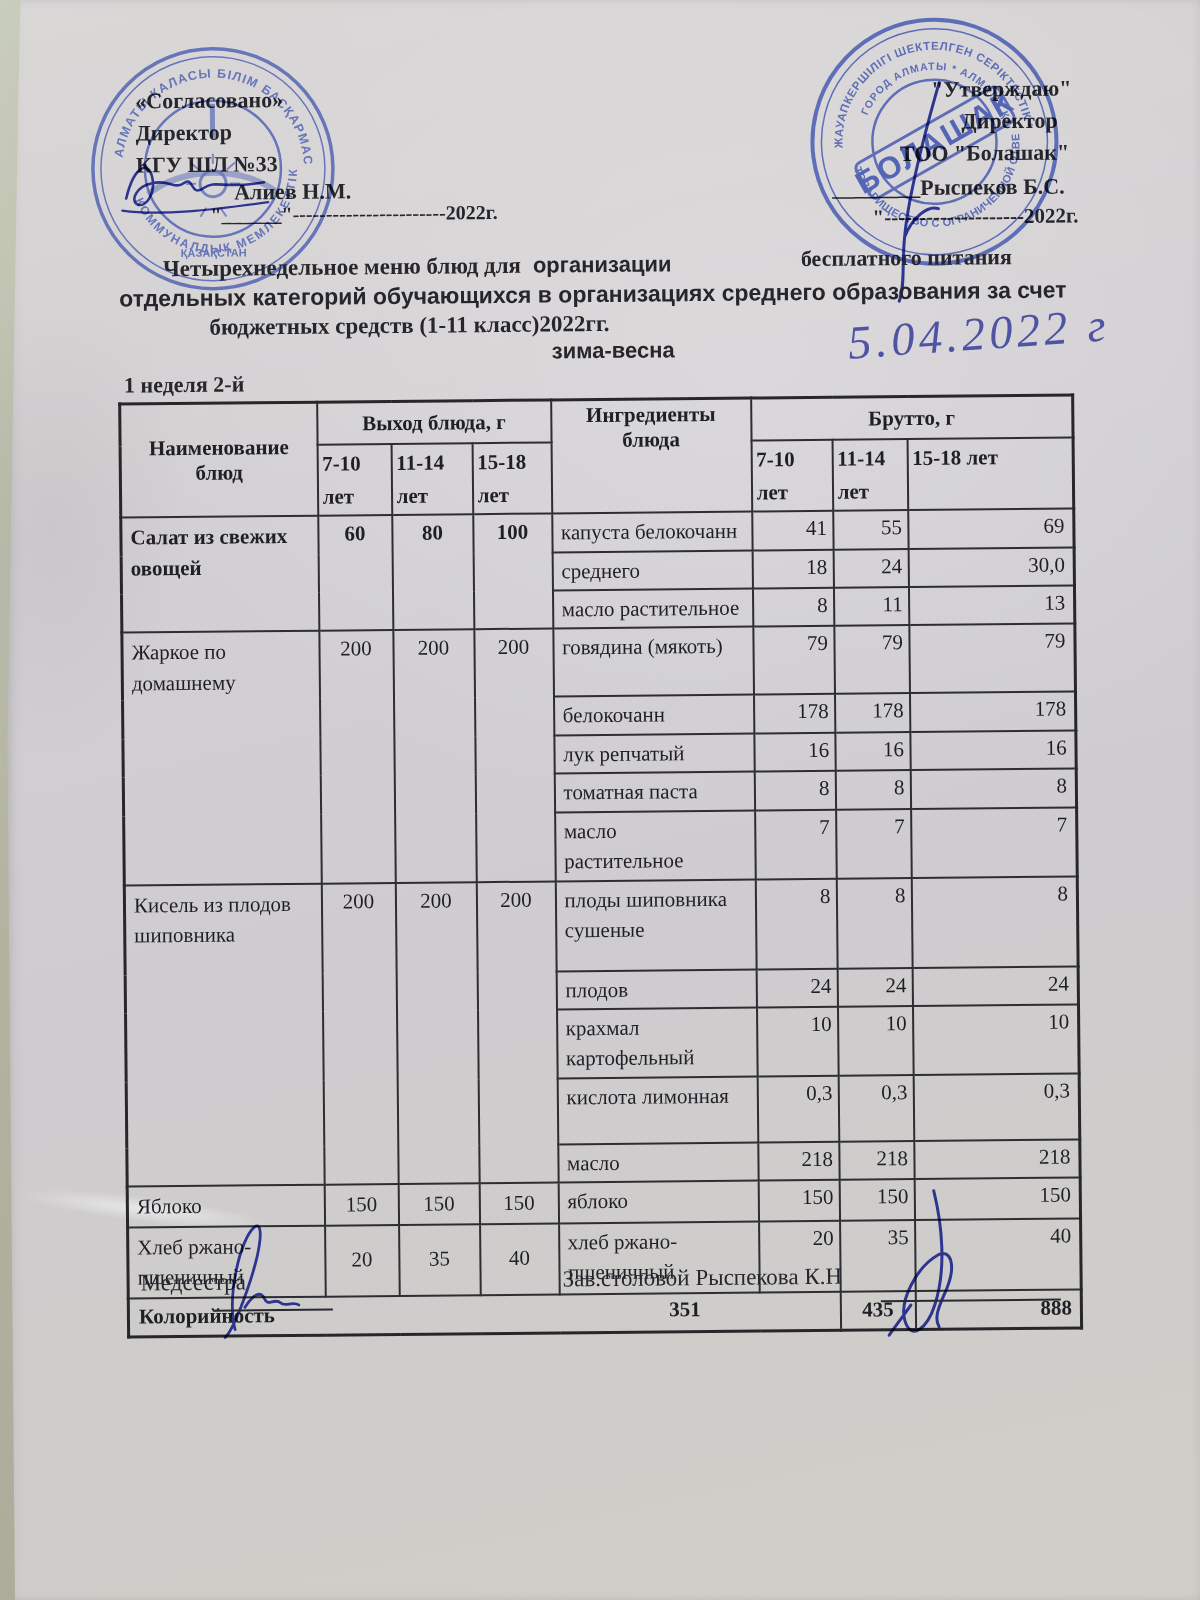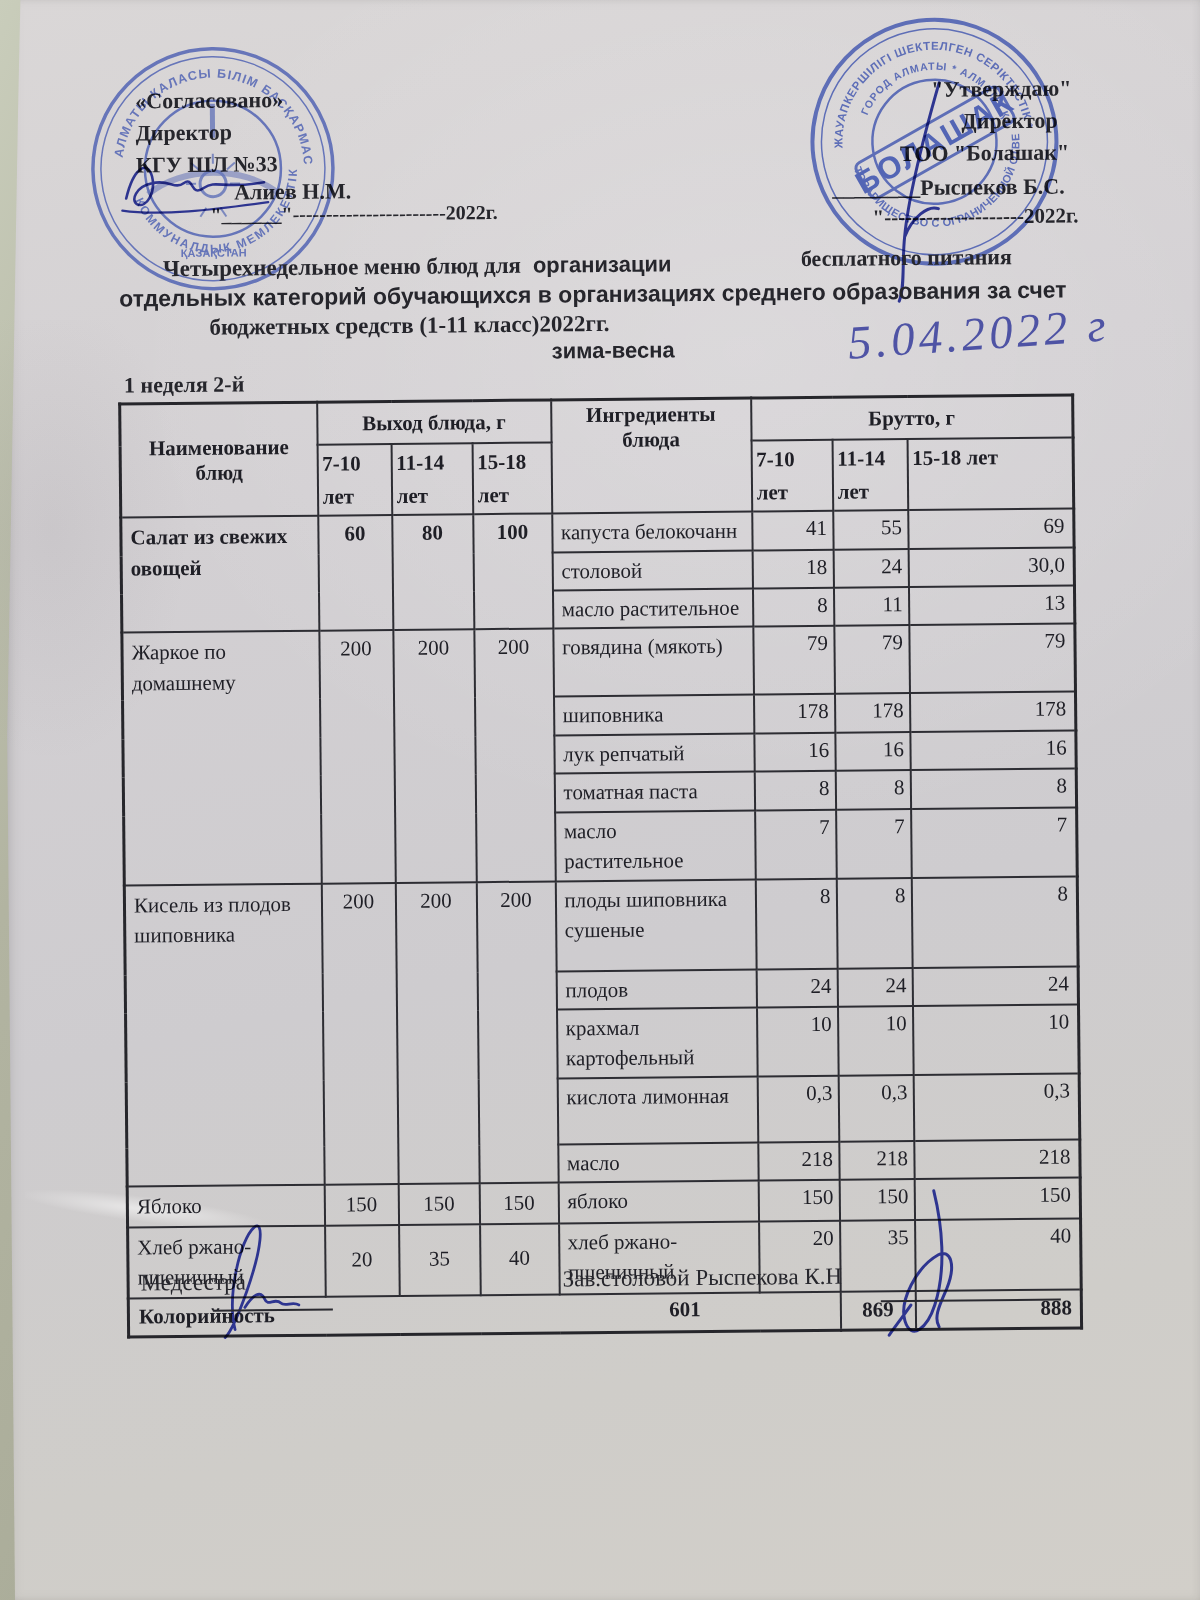--- a/index.html
+++ b/index.html
@@ -203,21 +203,21 @@
             <td class="dish-cell bold" rowspan="3">Салат из свежих овощей</td>
             <td class="out-cell bold" rowspan="3">60</td>
             <td class="out-cell bold" rowspan="3">80</td>
             <td class="out-cell bold" rowspan="3">100</td>
             <td class="ing-cell clip"><span>капуста белокочанн</span></td>
             <td class="b-cell b0">41</td>
             <td class="b-cell b1">55</td>
             <td class="b-cell b2">69</td>
           </tr>
           <tr style="height: 28px;">
-            <td class="ing-cell"><span>столовой</span></td>
+            <td class="ing-cell"><span>среднего</span></td>
             <td class="b-cell b0">18</td>
             <td class="b-cell b1">24</td>
             <td class="b-cell b2">30,0</td>
           </tr>
           <tr style="height: 30px;">
             <td class="ing-cell clip"><span>масло растительное</span></td>
             <td class="b-cell b0">8</td>
             <td class="b-cell b1">11</td>
             <td class="b-cell b2">13</td>
           </tr>
@@ -225,21 +225,21 @@
             <td class="dish-cell" rowspan="5">Жаркое по домашнему</td>
             <td class="out-cell" rowspan="5">200</td>
             <td class="out-cell" rowspan="5">200</td>
             <td class="out-cell" rowspan="5">200</td>
             <td class="ing-cell"><span>говядина (мякоть)</span></td>
             <td class="b-cell b0">79</td>
             <td class="b-cell b1">79</td>
             <td class="b-cell b2">79</td>
           </tr>
           <tr style="height: 30px;">
-            <td class="ing-cell"><span>шиповника</span></td>
+            <td class="ing-cell"><span>белокочанн</span></td>
             <td class="b-cell b0">178</td>
             <td class="b-cell b1">178</td>
             <td class="b-cell b2">178</td>
           </tr>
           <tr style="height: 28px;">
             <td class="ing-cell"><span>лук репчатый</span></td>
             <td class="b-cell b0">16</td>
             <td class="b-cell b1">16</td>
             <td class="b-cell b2">16</td>
           </tr>
@@ -303,22 +303,22 @@
             <td class="dish-cell" rowspan="1">Хлеб ржано-пшеничный</td>
             <td class="out-cell vmid" rowspan="1">20</td>
             <td class="out-cell vmid" rowspan="1">35</td>
             <td class="out-cell vmid" rowspan="1">40</td>
             <td class="ing-cell"><span class="wrapnarrow">хлеб ржано-пшеничный</span></td>
             <td class="b-cell b0">20</td>
             <td class="b-cell b1">35</td>
             <td class="b-cell b2">40</td>
           </tr>
           <tr style="height: 34px;">
-            <td class="cal-cell" colspan="6"><span class="cal-label">Колорийность</span><span class="cal-val">601</span></td>
-            <td class="cal-num">869</td>
+            <td class="cal-cell" colspan="6"><span class="cal-label">Колорийность</span><span class="cal-val">351</span></td>
+            <td class="cal-num">435</td>
             <td class="cal-num right">888</td>
           </tr>
         </tbody>
     </table>
 
     <div class="tline" style="left:136px;top:1266px;font-size:23px;">Медсестра</div>
     <svg class="sig" style="left:196px;top:1208px;" width="150" height="130" viewBox="0 0 150 130">
       <path class="ink" stroke-width="2.8" d="M34,118 C26,84 40,28 54,16 C64,8 62,36 46,80 C38,102 30,120 24,126 M44,96 C52,84 60,78 64,88 C67,96 74,86 80,92 C84,96 92,90 98,94"></path>
     </svg>
     <div class="underline-line" style="left:208px;top:1306px;width:120px;"></div>

